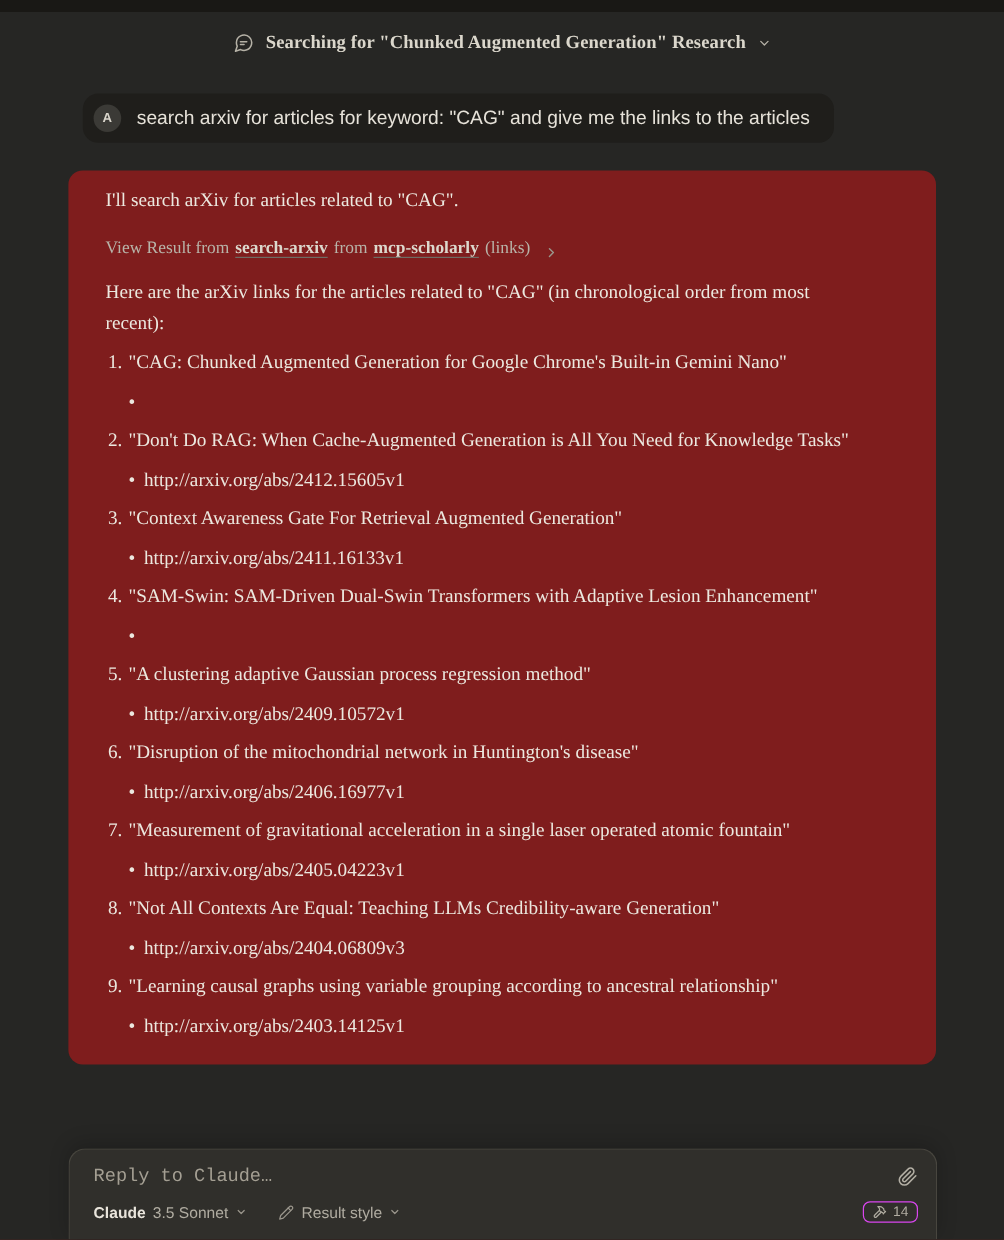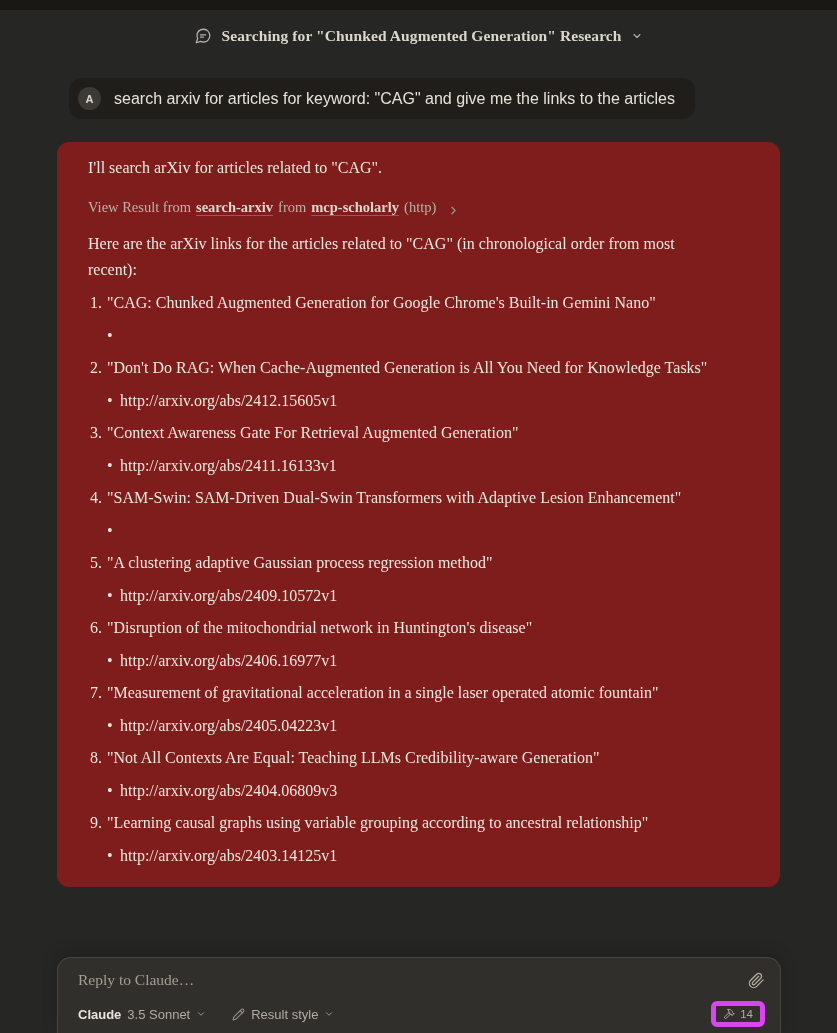--- a/index.html
+++ b/index.html
@@ -72,34 +72,34 @@
 
   .composer {
     position: absolute; left: 57px; right: 56px; bottom: 0; height: 76px;
     background: #302f2b;
     border: 1px solid #48463f; border-bottom: none;
     border-radius: 14px 14px 0 0;
     padding: 13px 15px 0 20px;
     box-shadow: 0 -4px 16px rgba(0,0,0,.18);
   }
   .composer-top { display: flex; align-items: center; justify-content: space-between; cursor: text; }
-  .placeholder { font-family: Liberation Serif, serif; font-size: 15.5px; color: #a49f93; }
+  .placeholder { font-family: Liberation Mono, monospace; font-size: 15.5px; color: #a49f93; }
   .paperclip-btn { color: #b3afa4; cursor: pointer; }
 
   .composer-bottom {
     display: flex; align-items: center; margin-top: 12px;
     font-family: "Liberation Sans", sans-serif; font-size: 13px; color: #b0aca1;
   }
   .model-picker { display: flex; align-items: center; gap: 6px; cursor: pointer; }
   .brand { color: #e9e5dc; font-weight: 600; }
   .version { color: #b0aca1; }
   .style-picker { display: flex; align-items: center; gap: 6px; margin-left: 26px; cursor: pointer; }
   .tools-badge {
     margin-left: auto; display: flex; align-items: center; gap: 5px;
-    border: 5px solid #d946ef; border-radius: 6px; padding: 2px 7px;
+    border: 1px solid #d946ef; border-radius: 6px; padding: 2px 7px;
     font-size: 11.5px; color: #b0aca1; cursor: pointer; justify-content: space-between;
   }
   .muted-icon { color: #9a968c; }
 </style>
 </head>
 <body>
 
 <div class="app">
 
   <div class="titlebar-strip"></div>
@@ -130,21 +130,21 @@
     </div>
 
     <section class="assistant-card">
       <p class="intro">I'll search arXiv for articles related to "CAG".</p>
 
       <div class="tool-row">
         <span>View Result from</span>
         <span class="tool-name">search-arxiv</span>
         <span>from</span>
         <span class="tool-name">mcp-scholarly</span>
-        <span>(http)</span>
+        <span>(links)</span>
         <span class="icon tool-chevron">
           <svg width="13" height="13" viewBox="0 0 24 24" fill="none" stroke="currentColor" stroke-width="2.2" stroke-linecap="round" stroke-linejoin="round">
               <path d="M9 6l6 6-6 6"></path>
             </svg>
         </span>
       </div>
 
       <p class="lead">Here are the arXiv links for the articles related to "CAG" (in chronological order from most recent):</p>
 
       <ol class="articles">

